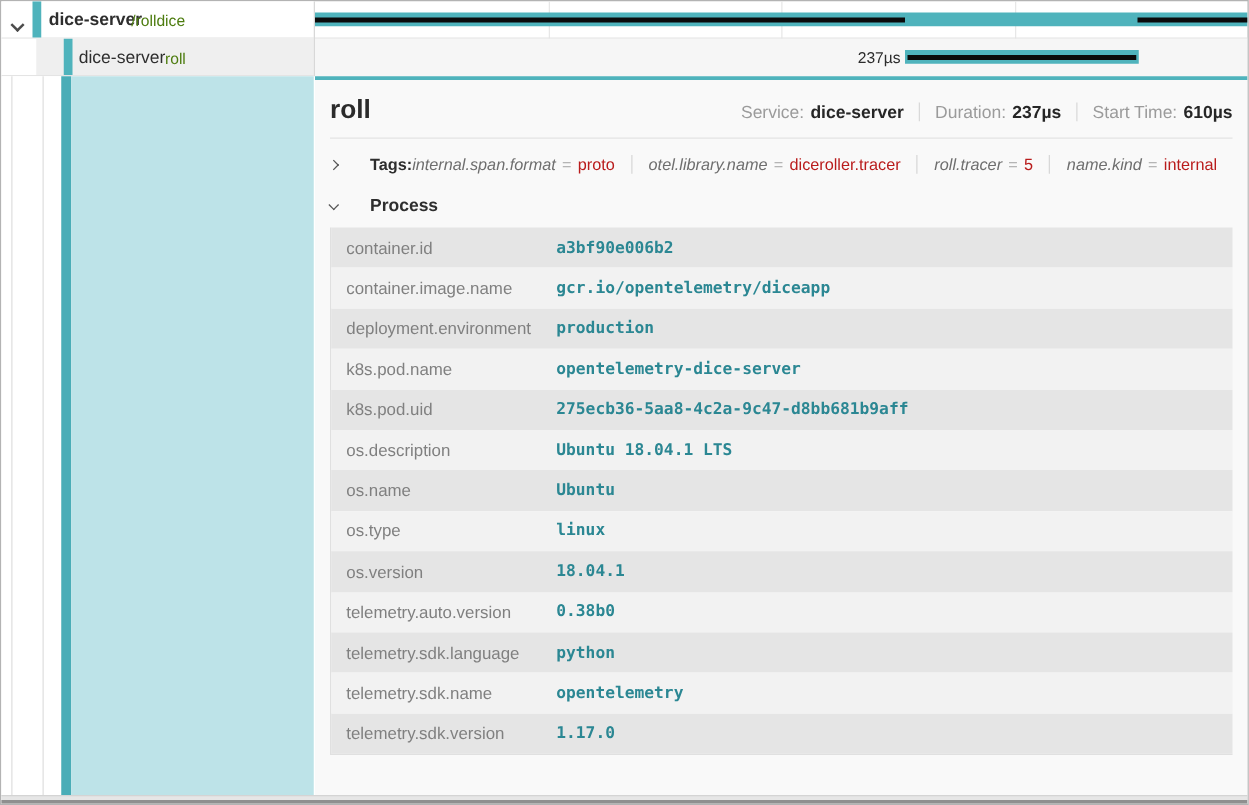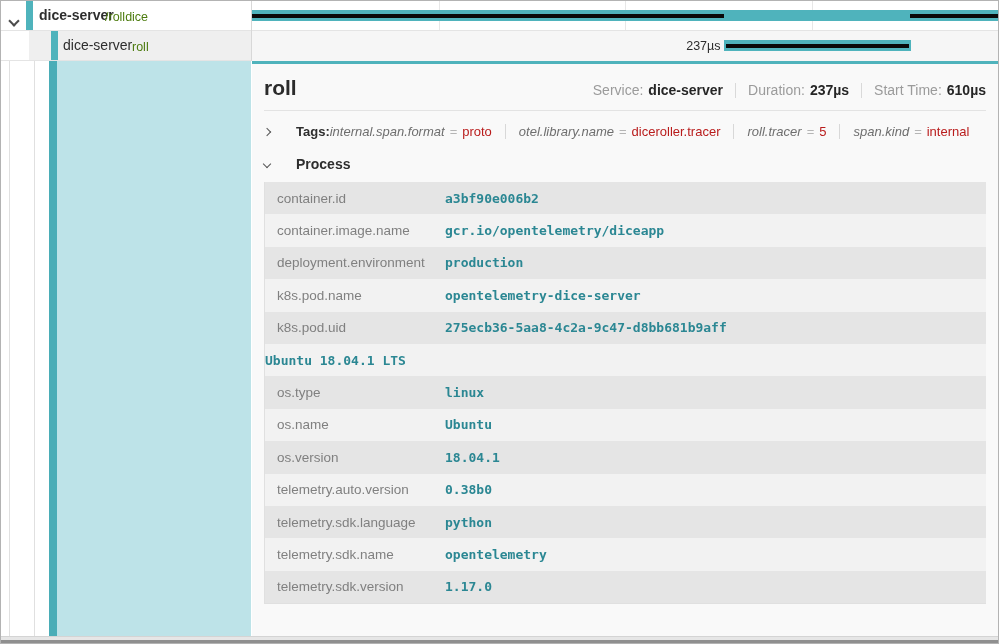--- a/index.html
+++ b/index.html
@@ -175,21 +175,21 @@
         <span class="tag-val">diceroller.tracer</span>
       </span>
       <span class="tag-div"></span>
       <span class="tag-item">
         <span class="tag-key">roll.tracer</span>
         <span class="tag-eq">=</span>
         <span class="tag-val">5</span>
       </span>
       <span class="tag-div"></span>
       <span class="tag-item">
-        <span class="tag-key">span.kind</span>
+        <span class="tag-key">name.kind</span>
         <span class="tag-eq">=</span>
         <span class="tag-val">internal</span>
       </span>
     </div>
 
     <div class="process-line">
       <span class="chev sm down"></span>
       <span class="section-label">Process</span>
     </div>
 
@@ -208,31 +208,32 @@
       </div>
       <div class="kv-row">
         <span class="kv-key">k8s.pod.name</span>
         <span class="kv-val">opentelemetry-dice-server</span>
       </div>
       <div class="kv-row">
         <span class="kv-key">k8s.pod.uid</span>
         <span class="kv-val">275ecb36-5aa8-4c2a-9c47-d8bb681b9aff</span>
       </div>
       <div class="kv-row">
+        <span class="kv-key">os.description</span>
         <span class="kv-val">Ubuntu 18.04.1 LTS</span>
+      </div>
+      <div class="kv-row">
+        <span class="kv-key">os.name</span>
+        <span class="kv-val">Ubuntu</span>
       </div>
       <div class="kv-row">
         <span class="kv-key">os.type</span>
         <span class="kv-val">linux</span>
       </div>
       <div class="kv-row">
-        <span class="kv-key">os.name</span>
-        <span class="kv-val">Ubuntu</span>
-      </div>
-      <div class="kv-row">
         <span class="kv-key">os.version</span>
         <span class="kv-val">18.04.1</span>
       </div>
       <div class="kv-row">
         <span class="kv-key">telemetry.auto.version</span>
         <span class="kv-val">0.38b0</span>
       </div>
       <div class="kv-row">
         <span class="kv-key">telemetry.sdk.language</span>
         <span class="kv-val">python</span>

